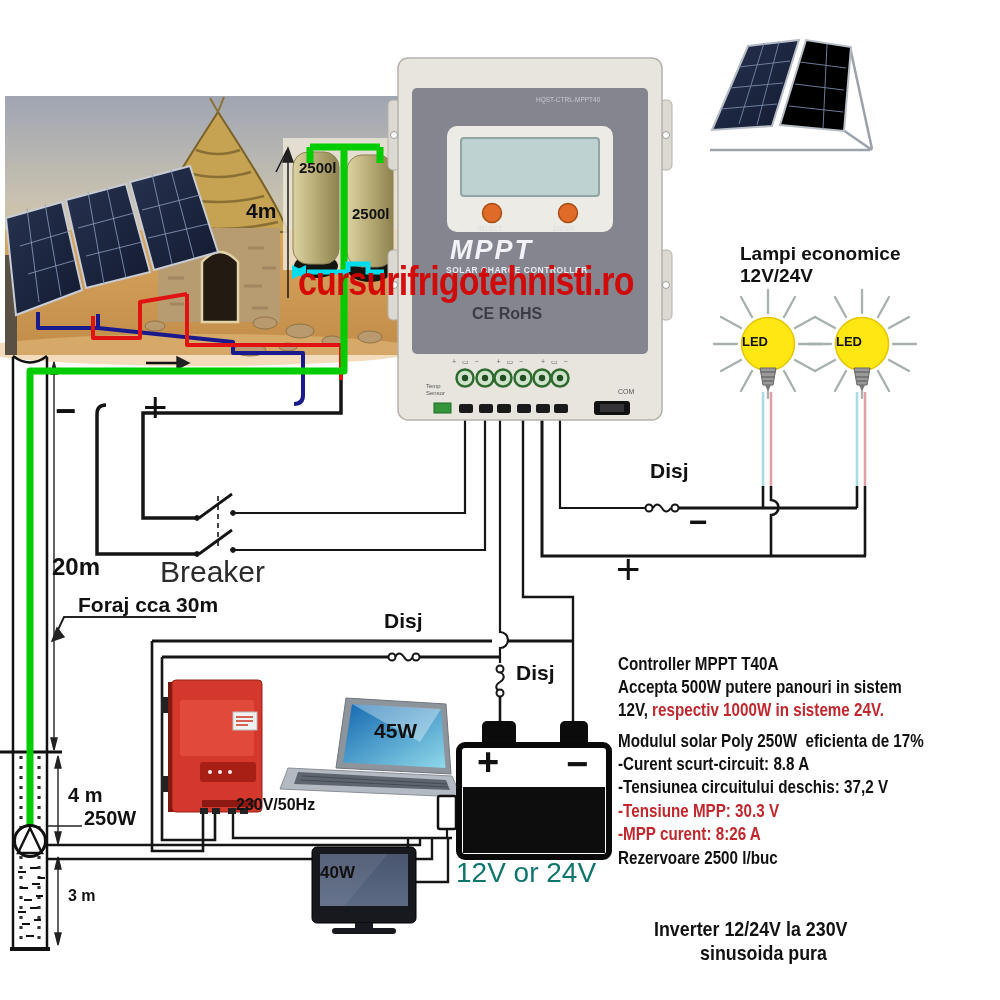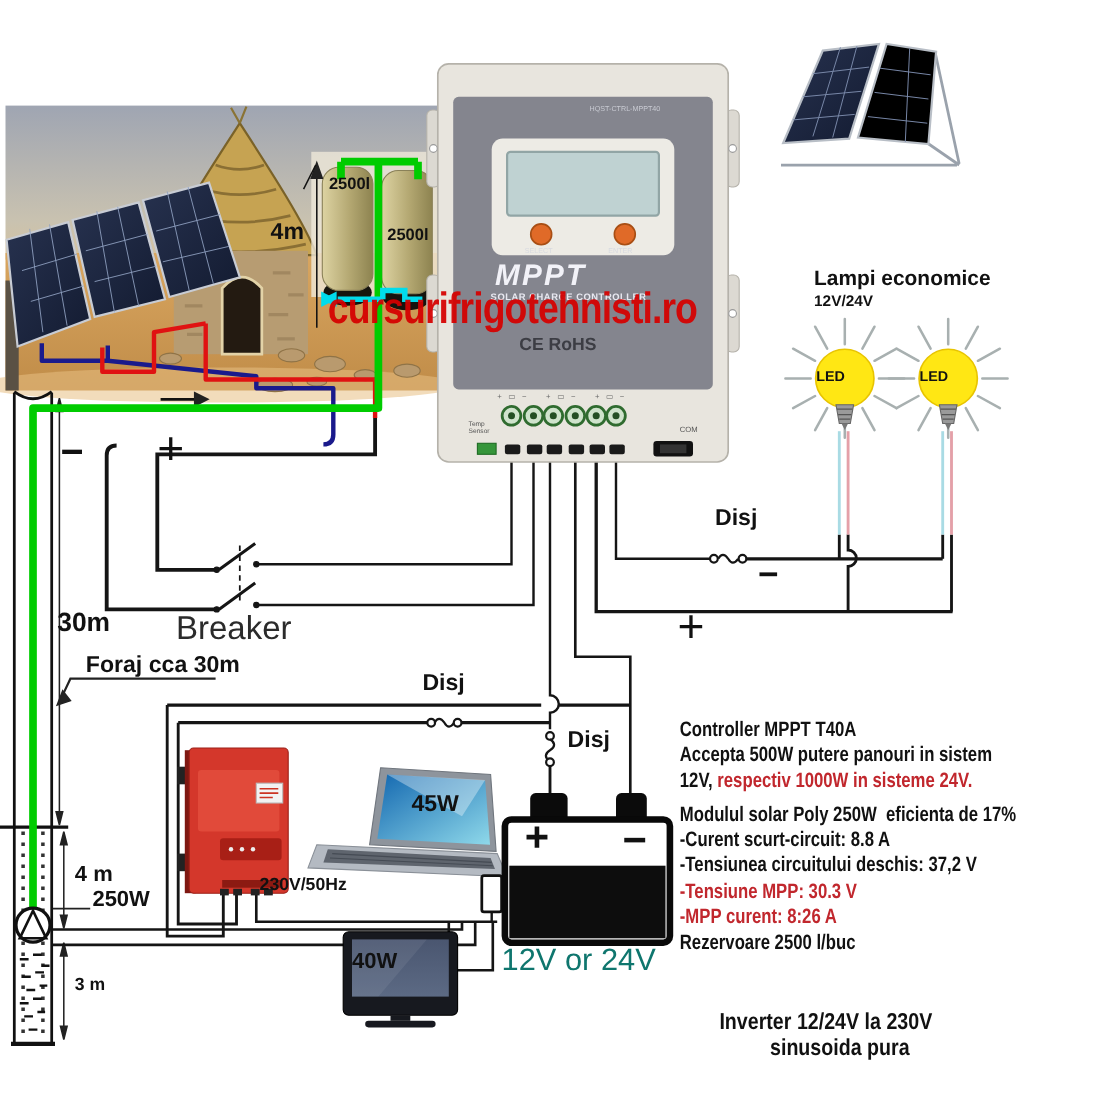--- a/index.html
+++ b/index.html
@@ -313,34 +313,34 @@
 <div class="L" style="left:246px;top:200px;font-size:21px">4m</div>
 
 <div class="L" style="left:55px;top:392px;font-size:36px;font-weight:600">−</div>
 <div class="L" style="left:143px;top:386px;font-size:42px;font-weight:400">+</div>
 <div class="L" style="left:160px;top:556px;font-size:30px;font-weight:400;color:#2b2b2b">Breaker</div>
 <div class="L" style="left:650px;top:460px;font-size:21px">Disj</div>
 <div class="L" style="left:384px;top:610px;font-size:21px">Disj</div>
 <div class="L" style="left:516px;top:662px;font-size:21px">Disj</div>
 <div class="L" style="left:689px;top:506px;font-size:32px;font-weight:600">−</div>
 <div class="L" style="left:616px;top:548px;font-size:42px;font-weight:400">+</div>
-<div class="L" style="left:52px;top:554px;font-size:24px">30m</div>
+<div class="L" style="left:52px;top:554px;font-size:24px">20m</div>
 <div class="L" style="left:78px;top:594px;font-size:21px">Foraj cca 30m</div>
 <div class="L" style="left:68px;top:785px;font-size:20px">4 m</div>
 <div class="L" style="left:68px;top:888px;font-size:16px">3 m</div>
 <div class="L" style="left:84px;top:808px;font-size:20px">250W</div>
 <div class="L" style="left:236px;top:797px;font-size:16px">230V/50Hz</div>
 <div class="L" style="left:374px;top:720px;font-size:21px">45W</div>
-<div class="L ctr" style="left:320px;top:864px;width:88px;font-size:20px">40W</div>
+<div class="L ctr" style="left:320px;top:864px;width:88px;font-size:17px">40W</div>
 <div class="L" style="left:477px;top:742px;font-size:38px;font-weight:600">+</div>
 <div class="L" style="left:566px;top:744px;font-size:38px;font-weight:600">−</div>
 <div class="L ctr" style="left:456px;top:858px;width:160px;font-size:28px;color:#0f766e;font-weight:500">12V or 24V</div>
 
 <div class="L ctr" style="left:740px;top:244px;width:170px;font-size:19px">Lampi economice</div>
-<div class="L ctr" style="left:740px;top:266px;width:170px;font-size:14px">12V/24V</div>
+<div class="L ctr" style="left:740px;top:266px;width:170px;font-size:19px">12V/24V</div>
 <div class="L ctr" style="left:742px;top:335px;width:52px;font-size:13px">LED</div>
 <div class="L ctr" style="left:836px;top:335px;width:52px;font-size:13px">LED</div>
 
 <div class="L" style="left:536px;top:97px;font-size:6.5px;color:#c8cad2;font-weight:400">HQST-CTRL-MPPT40</div>
 <div class="L ctr" style="left:477px;top:226px;width:30px;font-size:6.5px;color:#d8dae0;font-weight:400">SELECT</div>
 <div class="L ctr" style="left:553px;top:226px;width:30px;font-size:6.5px;color:#d8dae0;font-weight:400">ENTER</div>
 <div class="L ctr" style="left:450px;top:236px;width:160px;font-size:27px;font-style:italic;color:#f2f2f8;letter-spacing:2px">MPPT</div>
 <div class="L ctr" style="left:446px;top:266px;width:168px;font-size:8.5px;color:#e8e8f0;letter-spacing:.5px">SOLAR CHARGE CONTROLLER</div>
 <div class="L ctr" style="left:472px;top:306px;width:116px;font-size:16px;color:#3c3d44;font-weight:600">CE RoHS</div>
 <div class="L" style="left:452px;top:358px;font-size:7px;color:#666;font-weight:400;letter-spacing:2px">+ ▭ −    + ▭ −    + ▭ −</div>

